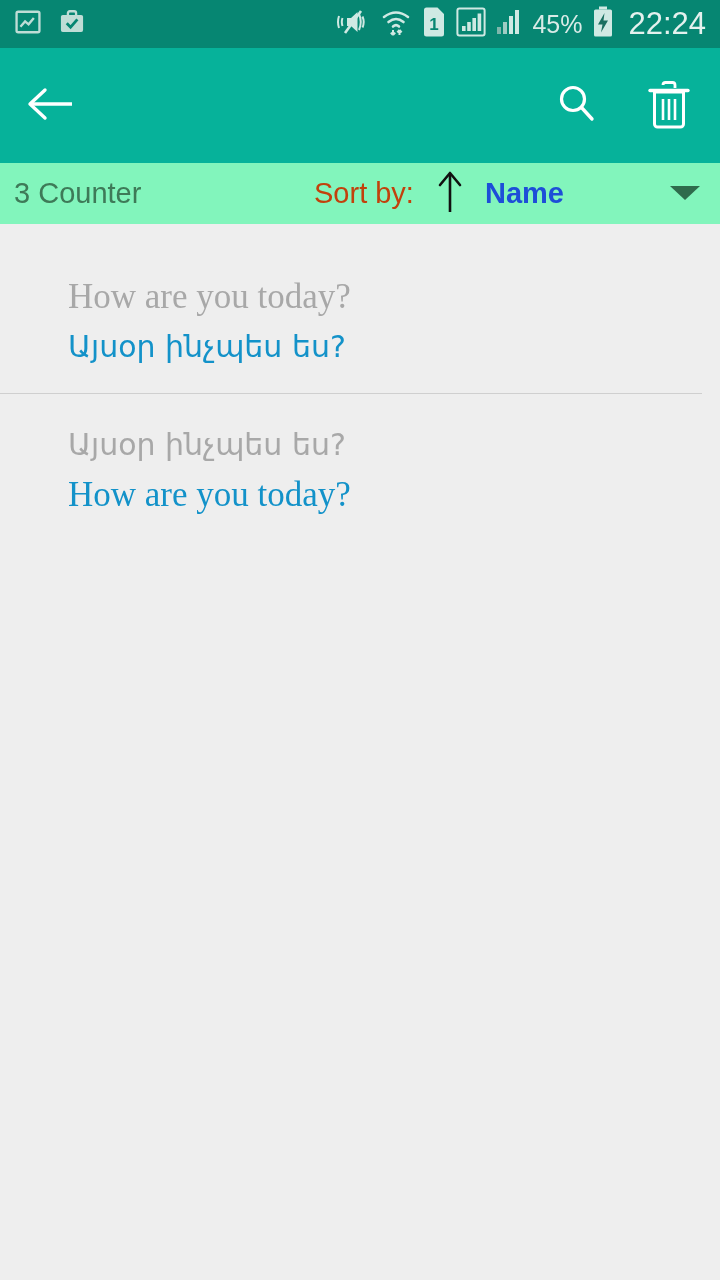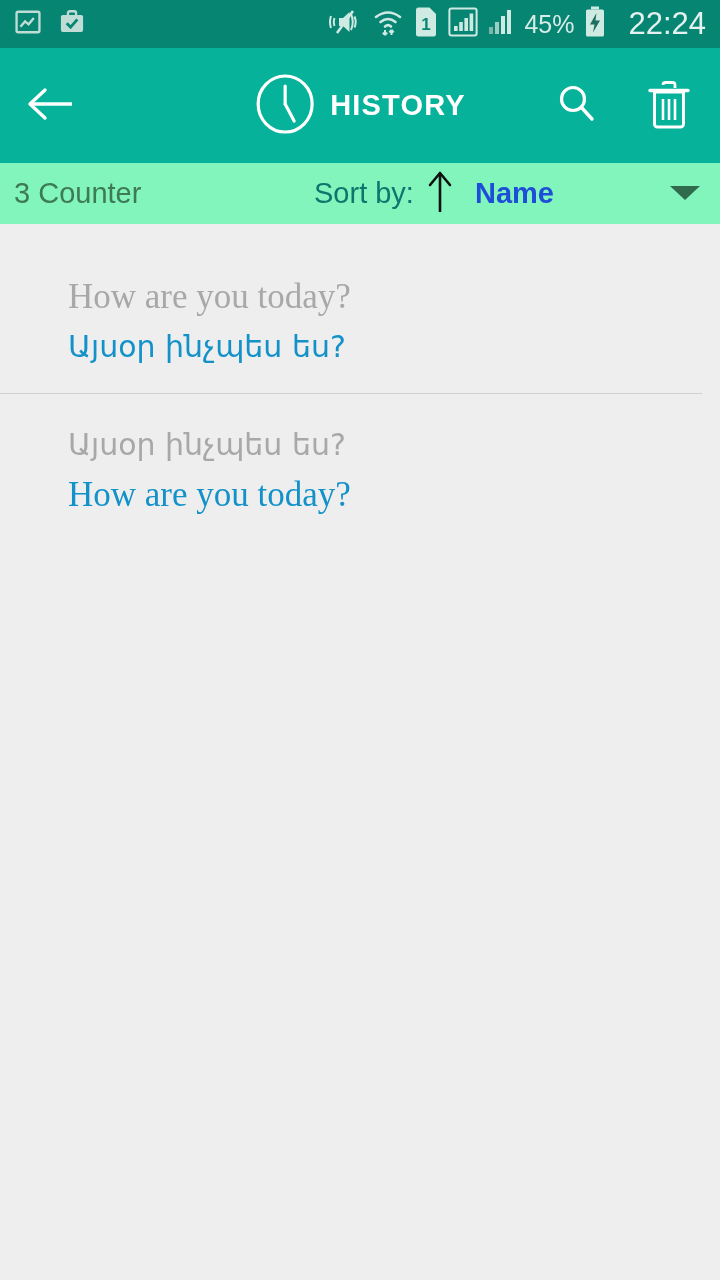--- a/index.html
+++ b/index.html
@@ -28,21 +28,21 @@
   .sicon{ display:block; }
   .battery-pct{
     font-size:25px;
     color:#d9ebe7;
     letter-spacing:0px;
     font-family:"Liberation Sans", sans-serif;
   }
   .clock-text{
     font-size:31px;
     color:#e4f1ee;
-    margin-left:12px;
+    margin-left:4px;
     letter-spacing:0px;
   }
 
   
   .app-bar{
     position:relative;
     height:115px;
     background:#06b29a;
     display:flex;
     align-items:center;
@@ -96,22 +96,22 @@
   }
   .sort-group{
     position:absolute;
     left:314px;
     display:flex;
     align-items:center;
     gap:0px;
   }
   .sort-label{
     font-size:29px;
-    color:#0f766e;
-    margin-right:11px;
+    color:#c2410c;
+    margin-right:21px;
     text-align:center;
   }
   .sort-dir{
     margin-right:20px;
     display:flex; align-items:center;
     cursor:pointer;
   }
   .sort-field{
     font-size:29px;
     font-weight:bold;
@@ -237,30 +237,20 @@
 <div class="app-bar">
   <div class="back-btn">
     <span>
       <svg width="52" height="40" viewBox="0 0 52 40">
         <line x1="4" y1="20" x2="46" y2="20" stroke="#ffffff" stroke-width="3.4"></line>
         <polyline points="19,6 4,20 19,34" fill="none" stroke="#ffffff" stroke-width="3.4" stroke-linecap="round" stroke-linejoin="round"></polyline>
       </svg>
     </span>
   </div>
 
-  <div class="title-group">
-    <span>
-      <svg width="62" height="62" viewBox="0 0 62 62">
-        <ellipse cx="31" cy="31" rx="27" ry="28" fill="none" stroke="#ffffff" stroke-width="3.2"></ellipse>
-        <line x1="31" y1="31" x2="31" y2="13" stroke="#ffffff" stroke-width="3.2" stroke-linecap="round"></line>
-        <line x1="31" y1="31" x2="40" y2="48" stroke="#ffffff" stroke-width="3.2" stroke-linecap="round"></line>
-      </svg>
-    </span>
-    <span class="title-text">HISTORY</span>
-  </div>
 
   <div class="bar-actions">
     <div class="bar-btn">
       <span>
         <svg width="46" height="46" viewBox="0 0 46 46">
           <circle cx="19" cy="18" r="11.5" fill="none" stroke="#ffffff" stroke-width="3.2"></circle>
           <line x1="27.5" y1="26.5" x2="38" y2="38" stroke="#ffffff" stroke-width="3.4" stroke-linecap="round"></line>
         </svg>
       </span>
     </div>

